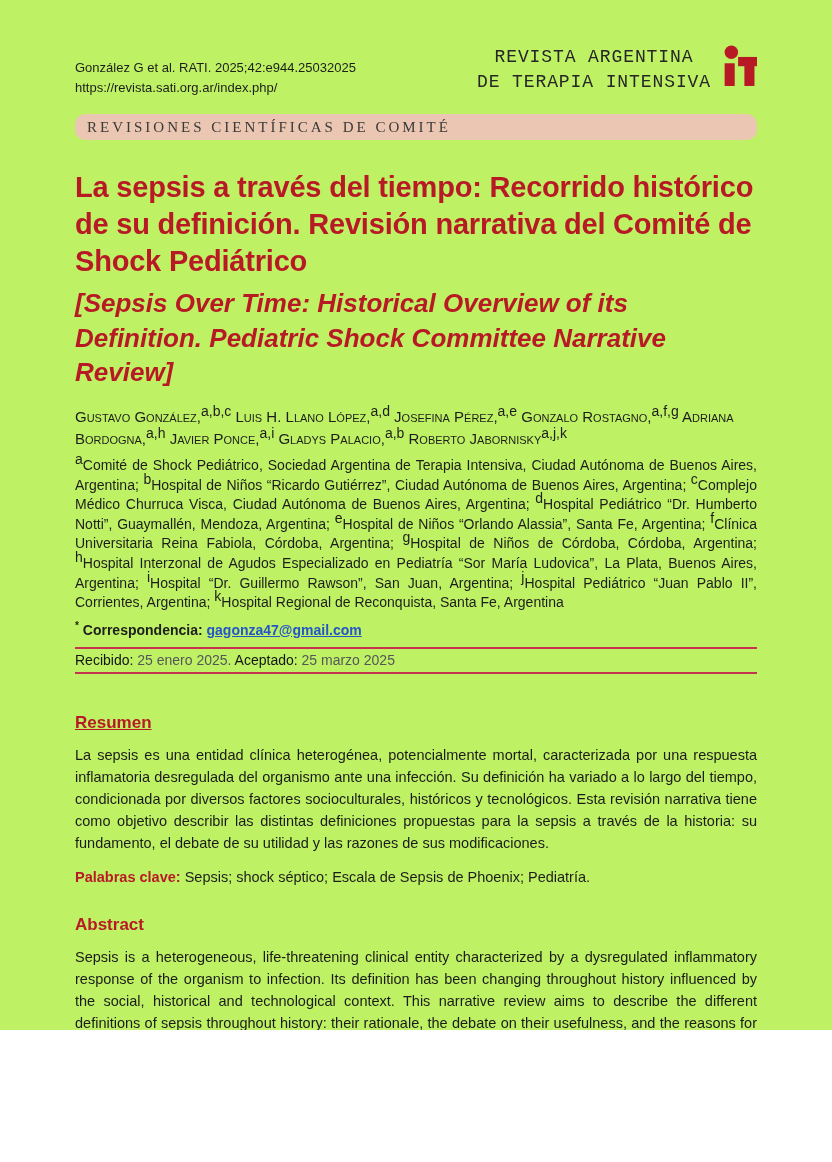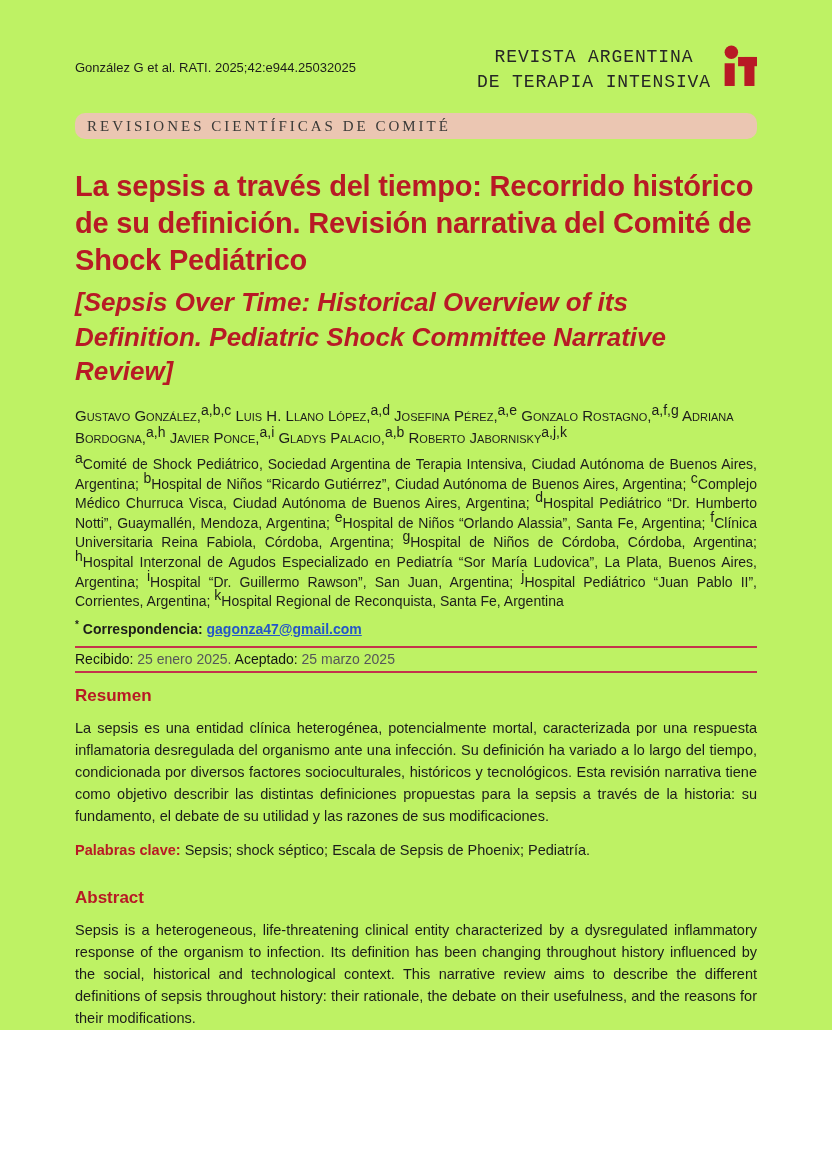--- a/index.html
+++ b/index.html
@@ -154,20 +154,21 @@
 </style>
 </head>
 <body>
 
 <div class="page">
   <div class="content">
 
     <div class="header-row">
       <div class="citation-block">
         <div>González G et al. RATI. 2025;42:e944.25032025</div>
+        <div>https://revista.sati.org.ar/index.php/</div>
       </div>
       <div class="logo-block">
         <div class="logo-wordmark">
           <div>REVISTA ARGENTINA</div>
           <div>DE TERAPIA INTENSIVA</div>
         </div>
         <span class="logo-icon">
           <svg width="37" height="52" viewBox="0 0 44 60" xmlns="http://www.w3.org/2000/svg">
             <circle cx="13.5" cy="9" r="8" fill="#b81a25"></circle>
             <rect x="5.5" y="22" width="12" height="27" fill="#b81a25"></rect>
@@ -190,21 +191,21 @@
     <p class="affiliations" style="margin:7px 0 0 0;"><sup>a</sup><span>Comité de Shock Pediátrico, Sociedad Argentina de Terapia Intensiva, Ciudad Autónoma de Buenos Aires, Argentina; </span><sup>b</sup><span>Hospital de Niños “Ricardo Gutiérrez”, Ciudad Autónoma de Buenos Aires, Argentina; </span><sup>c</sup><span>Complejo Médico Churruca Visca, Ciudad Autónoma de Buenos Aires, Argentina; </span><sup>d</sup><span>Hospital Pediátrico “Dr. Humberto Notti”, Guaymallén, Mendoza, Argentina; </span><sup>e</sup><span>Hospital de Niños “Orlando Alassia”, Santa Fe, Argentina; </span><sup>f</sup><span>Clínica Universitaria Reina Fabiola, Córdoba, Argentina; </span><sup>g</sup><span>Hospital de Niños de Córdoba, Córdoba, Argentina; </span><sup>h</sup><span>Hospital Interzonal de Agudos Especializado en Pediatría “Sor María Ludovica”, La Plata, Buenos Aires, Argentina; </span><sup>i</sup><span>Hospital “Dr. Guillermo Rawson”, San Juan, Argentina; </span><sup>j</sup><span>Hospital Pediátrico “Juan Pablo II”, Corrientes, Argentina; </span><sup>k</sup><span>Hospital Regional de Reconquista, Santa Fe, Argentina</span></p>
 
     <p class="correspondence" style="margin:9px 0 0 0;">
       <span class="marker">*</span><span> Correspondencia: </span><a class="email-link">gagonza47@gmail.com</a>
     </p>
 
     <div class="dates-strip">
       <span class="lbl">Recibido:</span><span class="val"> 25 enero 2025. </span><span class="lbl">Aceptado:</span><span class="val"> 25 marzo 2025</span>
     </div>
 
-    <h3 class="section-heading resumen-heading" style="margin:13px 0 0 0;">Resumen</h3>
+    <h3 class="section-heading resumen-heading" style="margin:39px 0 0 0;text-decoration:underline;">Resumen</h3>
     <p class="section-body" style="margin:11px 0 0 0;">La sepsis es una entidad clínica heterogénea, potencialmente mortal, caracterizada por una respuesta inflamatoria desregulada del organismo ante una infección. Su definición ha variado a lo largo del tiempo, condicionada por diversos factores socioculturales, históricos y tecnológicos. Esta revisión narrativa tiene como objetivo describir las distintas definiciones propuestas para la sepsis a través de la historia: su fundamento, el debate de su utilidad y las razones de sus modificaciones.</p>
     <p class="keywords-line" style="margin:13px 0 0 0;">
       <span class="kw-label">Palabras clave: </span><span>Sepsis; shock séptico; Escala de Sepsis de Phoenix; Pediatría.</span>
     </p>
 
     <h3 class="section-heading abstract-heading" style="margin:27px 0 0 0;">Abstract</h3>
     <p class="section-body" style="margin:11px 0 0 0;">Sepsis is a heterogeneous, life-threatening clinical entity characterized by a dysregulated inflammatory response of the organism to infection. Its definition has been changing throughout history influenced by the social, historical and technological context. This narrative review aims to describe the different definitions of sepsis throughout history: their rationale, the debate on their usefulness, and the reasons for their modifications.</p>
     <p class="keywords-line" style="margin:13px 0 0 0;">
       <span class="kw-label">Keywords: </span><span>Sepsis; septic shock; Phoenix Sepsis Score; Pediatrics.</span>
     </p>

